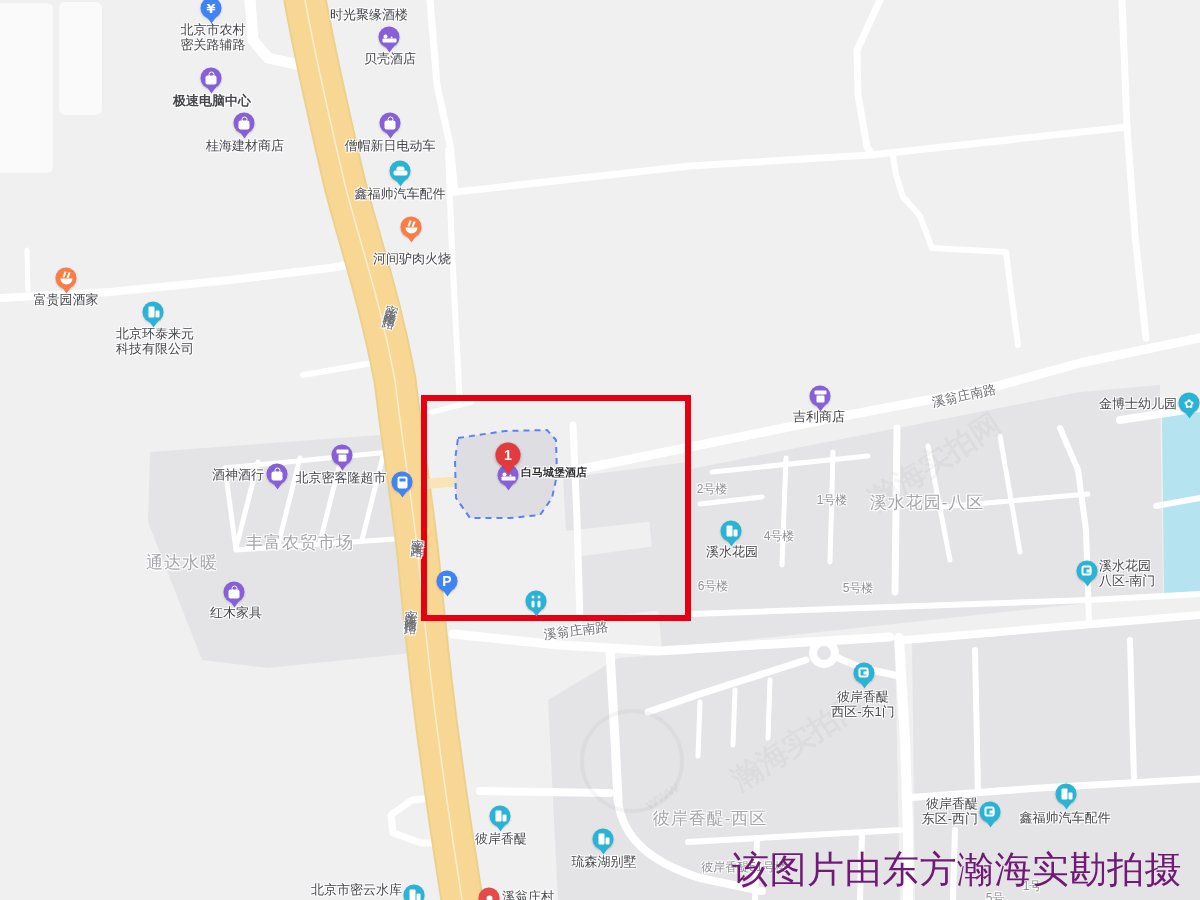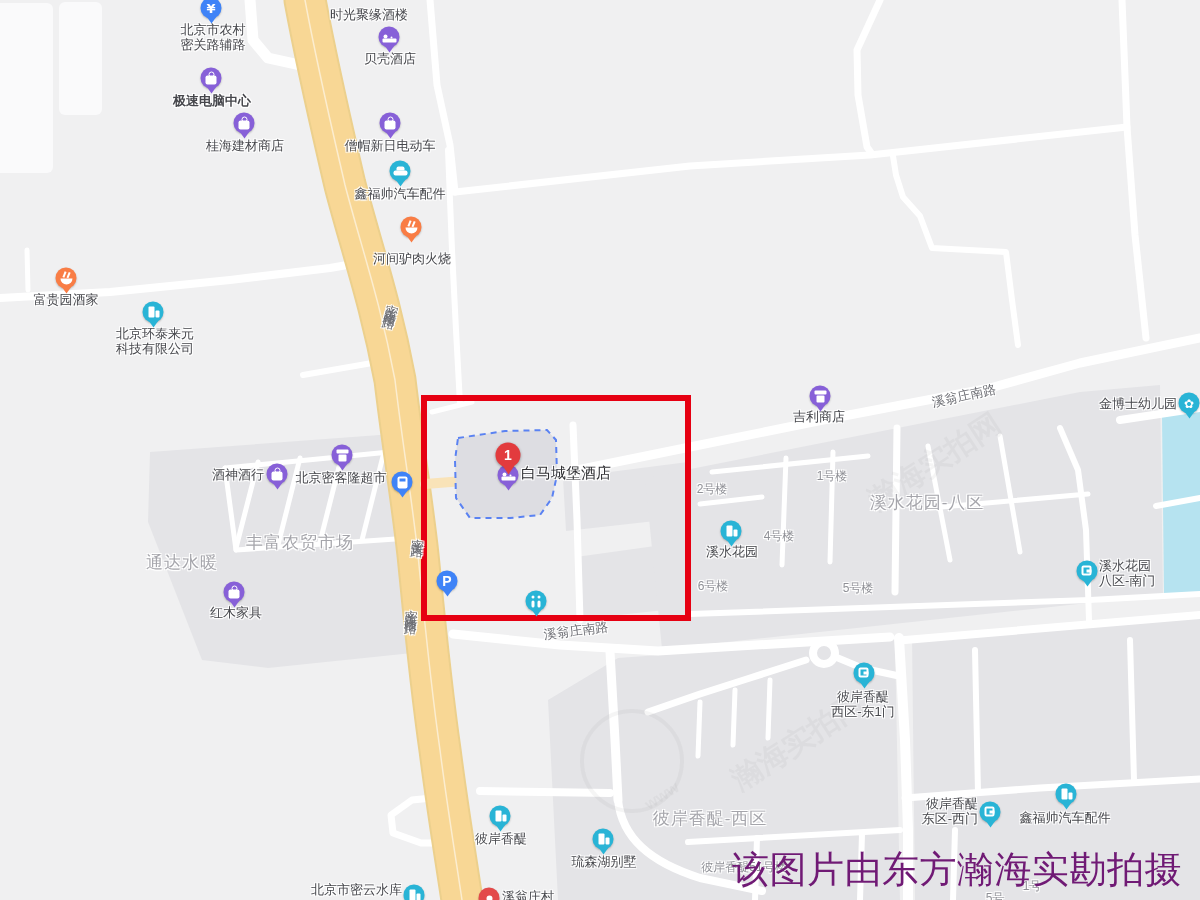--- a/index.html
+++ b/index.html
@@ -9,21 +9,21 @@
   .layer{position:absolute;left:0;top:0;width:1200px;height:900px;}
   #wm-layer{z-index:2;pointer-events:none;}
   #label-layer{z-index:3;}
   #pin-layer{z-index:5;}
   #marker-layer{z-index:7;}
   .halo{text-shadow:-1px -1px 0 #fff,1px -1px 0 #fff,-1px 1px 0 #fff,1px 1px 0 #fff,0 1px 2px #fff;}
   .poi-label{position:absolute;font-size:13px;line-height:15px;color:#46474c;white-space:nowrap;}
   .poi-label.pos-below,.poi-label.pos-center{transform:translate(-50%,-50%);text-align:center;}
   .poi-label.pos-left{transform:translate(-100%,-50%);text-align:right;}
   .poi-label.pos-right{transform:translate(0,-50%);text-align:left;}
-  .poi-label.sel{font-size:15px;font-weight:400;color:#2f2f33;}
+  .poi-label.sel{font-size:11px;font-weight:700;color:#2f2f33;}
   .poi-label span{display:block;}
   .area-label{position:absolute;transform:translate(-50%,-50%);font-size:17px;color:#a5a5ab;
               letter-spacing:1px;white-space:nowrap;}
   .bldg-label{position:absolute;transform:translate(-50%,-50%);font-size:12px;color:#8f9096;white-space:nowrap;}
   .road-label{position:absolute;transform:translate(-50%,-50%);font-size:13px;color:#6d6e74;white-space:nowrap;}
   .road-label.vert{writing-mode:vertical-rl;letter-spacing:3px;}
   .pin{position:absolute;width:21px;height:21px;border-radius:50%;transform:translate(-50%,-50%);
        box-shadow:0 1px 2px rgba(0,0,0,.25);}
   .pin .tail{position:absolute;left:50%;top:19px;transform:translateX(-50%);width:0;height:0;
        border:5px solid transparent;border-top-width:7px;border-bottom-width:0;}
@@ -243,21 +243,21 @@
       <div class="poi-label halo pos-left" style="left: 402px; top: 889px;">
         <span>北京市密云水库</span>
       </div>
       <div class="poi-label halo pos-right" style="left: 502px; top: 896px;">
         <span>溪翁庄村</span>
       </div>
       <div class="area-label halo" style="left: 300px; top: 542px;">丰富农贸市场</div>
       <div class="area-label halo" style="left: 182px; top: 562px;">通达水暖</div>
       <div class="area-label halo" style="left: 927px; top: 502px;">溪水花园-八区</div>
       <div class="area-label halo" style="left: 710px; top: 818px;">彼岸香醍-西区</div>
-      <div class="bldg-label halo" style="left: 832px; top: 476px; text-align: right;">1号楼</div>
+      <div class="bldg-label halo" style="left: 832px; top: 500px; text-align: right;">1号楼</div>
       <div class="bldg-label halo" style="left: 712px; top: 489px;">2号楼</div>
       <div class="bldg-label halo" style="left: 779px; top: 536px;">4号楼</div>
       <div class="bldg-label halo" style="left: 713px; top: 586px;">6号楼</div>
       <div class="bldg-label halo" style="left: 858px; top: 588px;">5号楼</div>
       <div class="bldg-label halo" style="left: 744px; top: 867px;">彼岸香醍51号楼</div>
       <div class="bldg-label halo" style="left: 1032px; top: 886px;">1号</div>
       <div class="bldg-label halo" style="left: 995px; top: 898px;">5号</div>
       <div class="road-label halo vert" style="left: 393px; top: 302px; transform: translate(-50%, -50%) rotate(13deg);">密关路辅路</div>
       <div class="road-label halo vert" style="left: 418px; top: 533px; transform: translate(-50%, -50%) rotate(5deg);">密关路</div>
       <div class="road-label halo vert" style="left: 411px; top: 607px; transform: translate(-50%, -50%) rotate(3deg);">密关路辅路</div>

